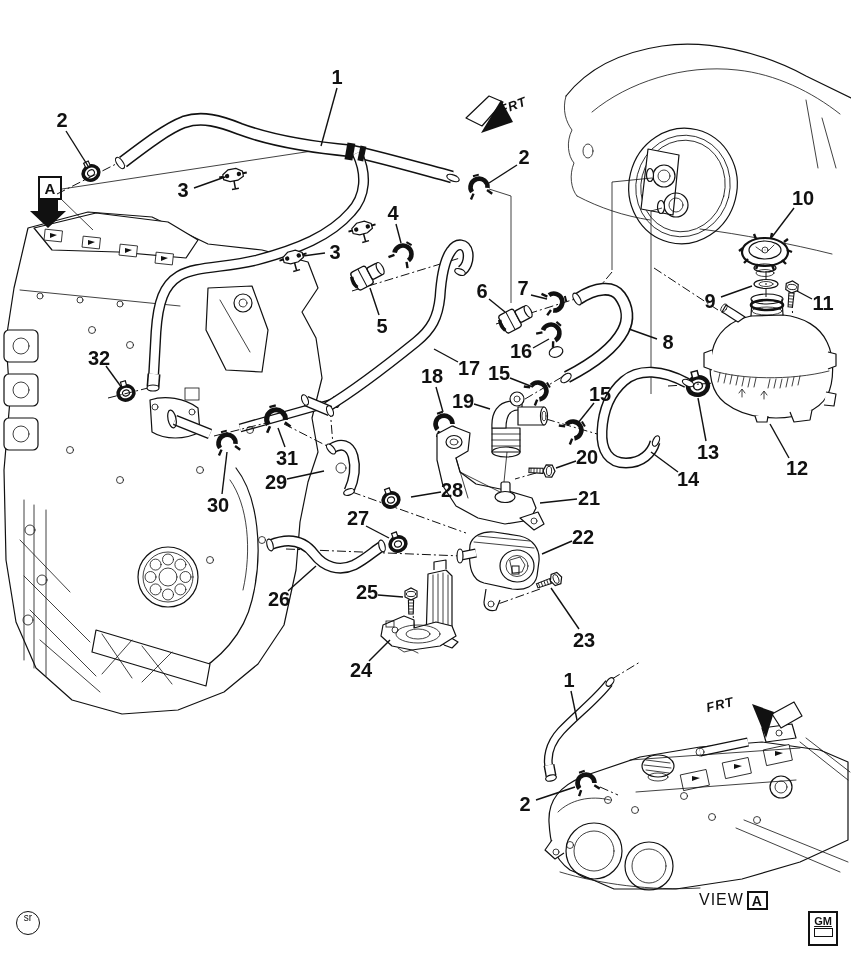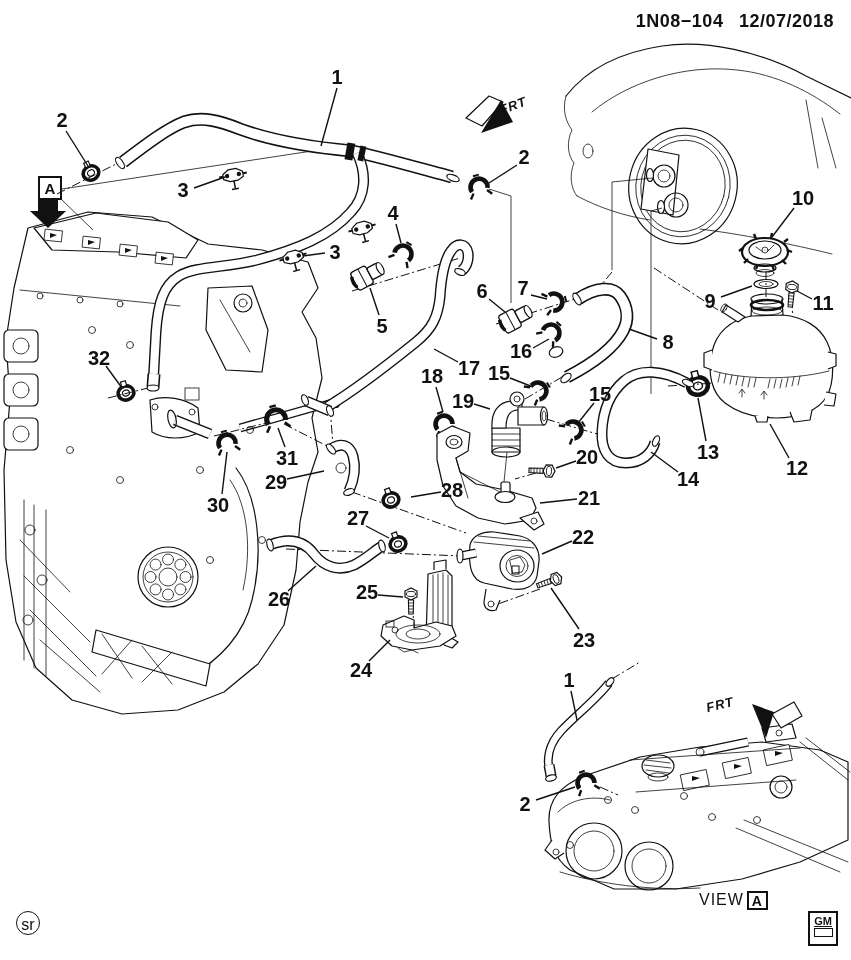--- a/index.html
+++ b/index.html
@@ -31,21 +31,21 @@
     font-size:15px;font-weight:bold;display:flex;align-items:center;justify-content:center;
   }
   .frt{position:absolute;font-size:13px;font-weight:bold;font-style:italic;letter-spacing:1px;}
   .frt-top{left:499px;top:98px;transform:rotate(-20deg);}
   .frt-bottom{left:706px;top:697px;transform:rotate(-14deg);}
   .view-a{position:absolute;left:699px;top:891px;font-size:16px;letter-spacing:1px;display:flex;align-items:flex-start;}
   .view-a .vbox{border:2.5px solid #111;width:17px;height:15px;font-size:14px;font-weight:bold;
     display:flex;align-items:center;justify-content:center;margin-left:3px;}
   .stamp{
     position:absolute;left:16px;top:911px;width:22px;height:22px;border:1.8px solid #111;
-    border-radius:50%;font-size:16px;display:flex;align-items:flex-end;justify-content:center;
+    border-radius:50%;font-size:10px;display:flex;align-items:flex-start;justify-content:center;
   }
   .gm{
     position:absolute;left:808px;top:911px;width:26px;height:31px;border:2.5px solid #111;
     display:flex;flex-direction:column;align-items:center;justify-content:flex-start;background:#fff;
   }
   .gm .g-txt{font-size:11px;font-weight:bold;text-decoration:underline;line-height:14px;margin-top:1px;}
   .gm .g-sub{width:17px;height:7px;border:1px solid #111;font-size:4px;line-height:6px;text-align:center;overflow:hidden;}
   text.co{font-size:20px;font-weight:bold;fill:#111;font-family:"Liberation Sans",sans-serif;}
 </style>
 </head>
@@ -492,24 +492,20 @@
         <text x="287" y="458" class="co" text-anchor="middle" dominant-baseline="central">31</text>
         <line x1="106" y1="366" x2="122" y2="388" stroke="#111111" stroke-width="1.4"></line>
         <text x="99" y="358" class="co" text-anchor="middle" dominant-baseline="central">32</text>
         <line x1="571" y1="691" x2="577" y2="720" stroke="#111111" stroke-width="1.4"></line>
         <text x="569" y="680" class="co" text-anchor="middle" dominant-baseline="central">1</text>
         <line x1="536" y1="800" x2="575" y2="787" stroke="#111111" stroke-width="1.4"></line>
         <text x="525" y="804" class="co" text-anchor="middle" dominant-baseline="central">2</text>
       </g>
 </svg>
 
-<div class="doc-ref">
-  <span>1N08−104</span>
-  <span>12/07/2018</span>
-</div>
 
 <div class="sec-a">
   <span>A</span>
 </div>
 
 <div class="frt frt-top">FRT</div>
 <div class="frt frt-bottom">FRT</div>
 
 <div class="view-a">
   <span>VIEW</span>

